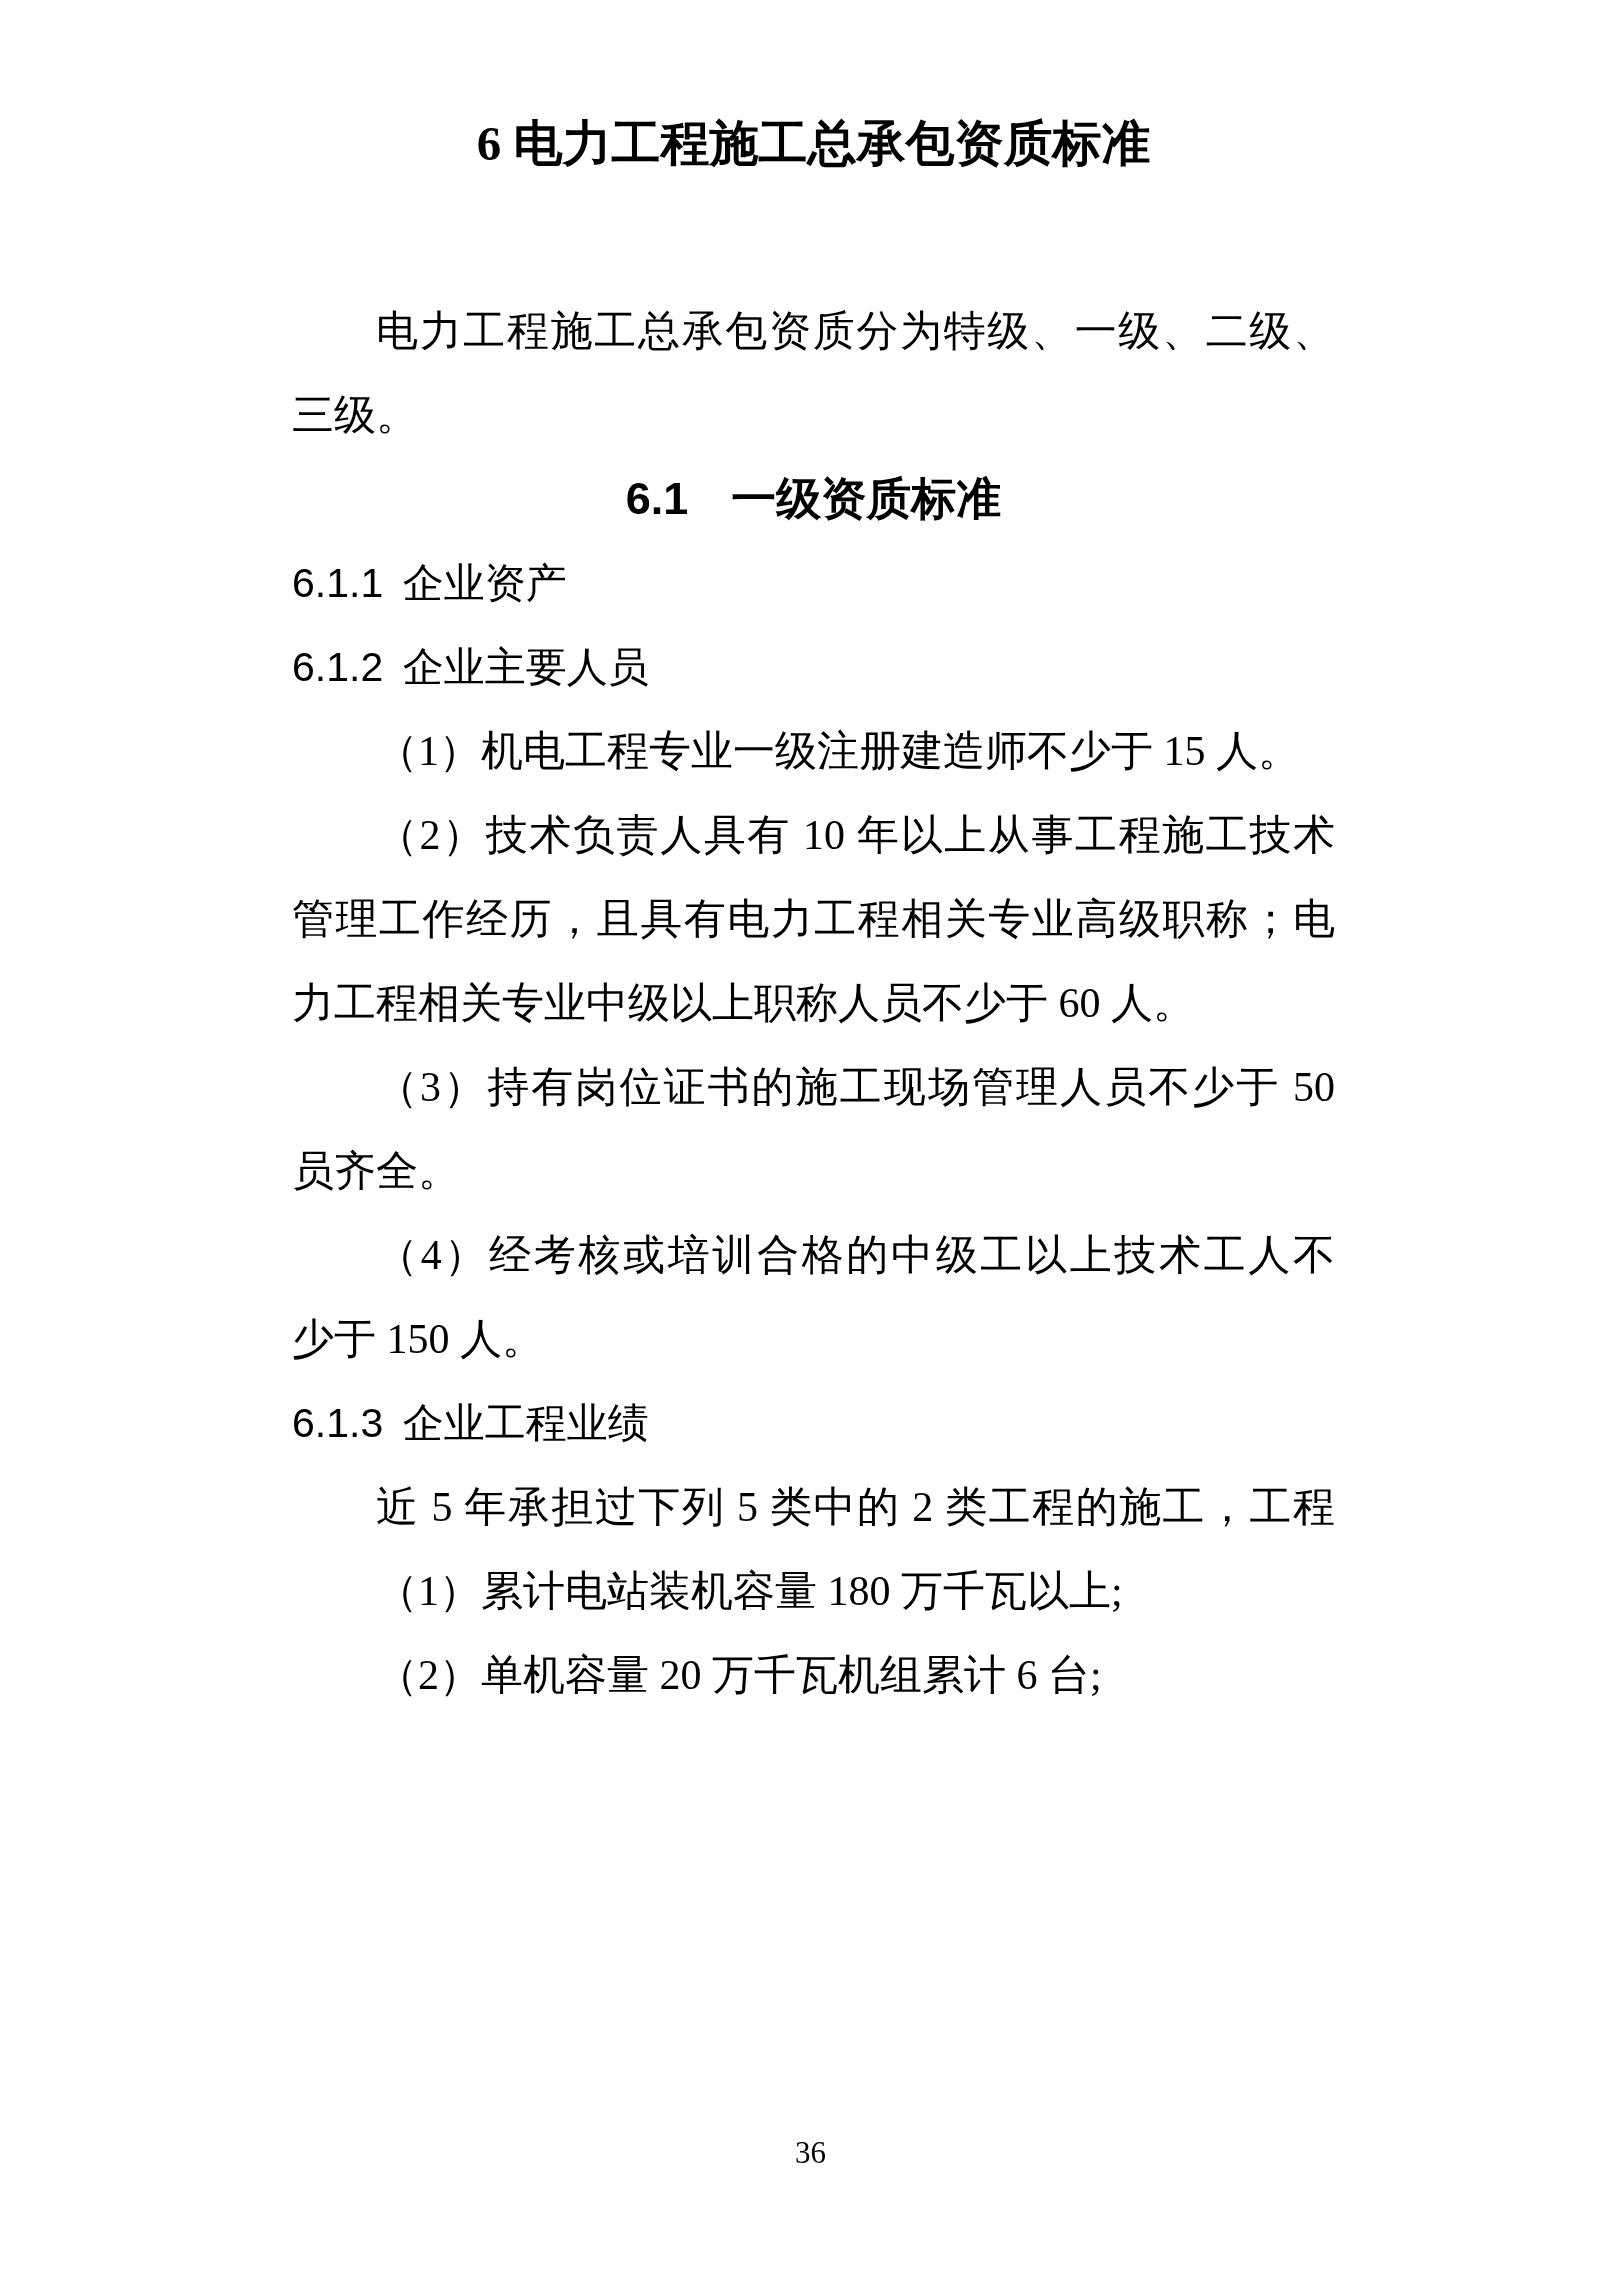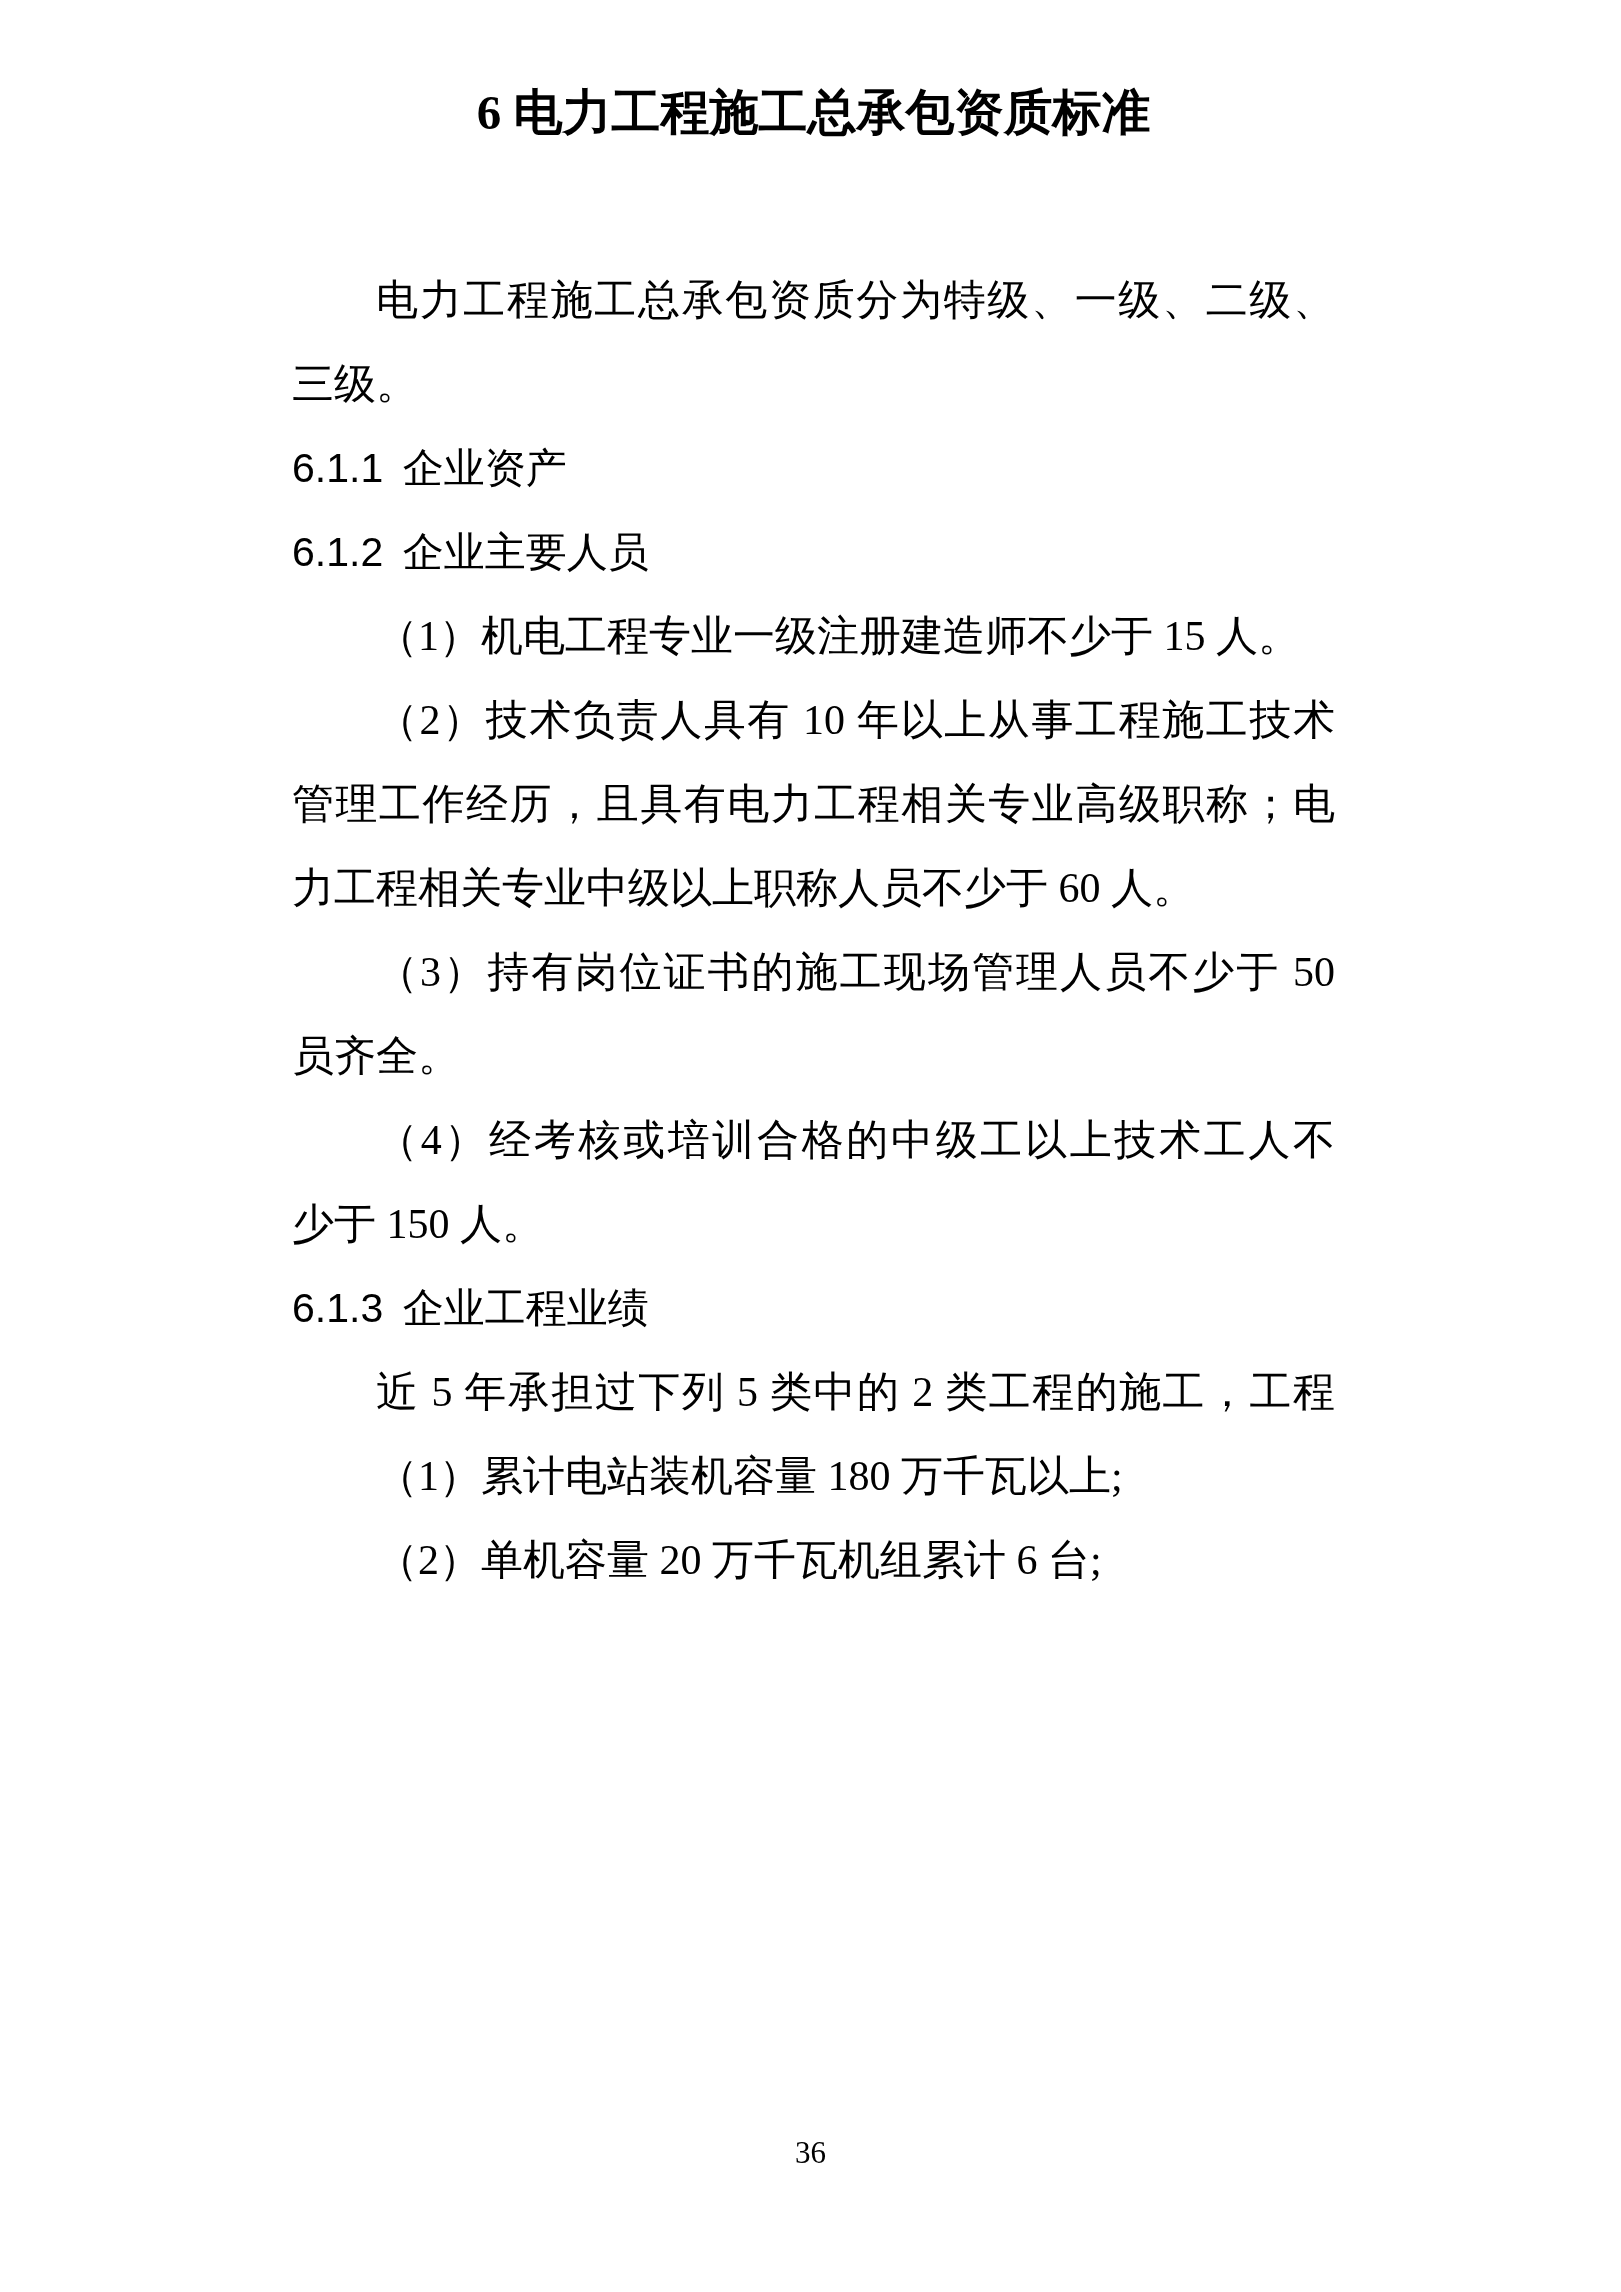--- a/index.html
+++ b/index.html
@@ -7,21 +7,21 @@
     padding: 0;
     background: #ffffff;
   }
   .page {
     position: relative;
     width: 1621px;
     height: 2293px;
     background: #ffffff;
     color: #000000;
     box-sizing: border-box;
-    padding: 81px 286px 0 292px;
+    padding: 112px 286px 0 292px;
     font-family: "Liberation Serif", "DejaVu Serif", serif;
     overflow: hidden;
   }
   .doc-title {
     text-align: center;
     font-family: "Liberation Serif", "DejaVu Serif", serif;
     font-weight: bold;
     font-size: 49px;
     line-height: 63px;
     white-space: nowrap;
@@ -77,20 +77,23 @@
 
 <div class="page">
 
   <div class="doc-title">6 电力工程施工总承包资质标准</div>
 
   <div class="content">
 
     <div class="line indent">电力工程施工总承包资质分为特级、一级、二级、</div>
     <div class="line last">三级。</div>
 
+    <div class="h-center">
+      <span class="num">6.1</span><span>一级资质标准</span>
+    </div>
 
     <div class="h-left">
       <span class="num">6.1.1</span><span>企业资产</span>
     </div>
 
     <div class="h-left">
       <span class="num">6.1.2</span><span>企业主要人员</span>
     </div>
     <div class="line indent last">（1）机电工程专业一级注册建造师不少于 15 人。</div>
 

